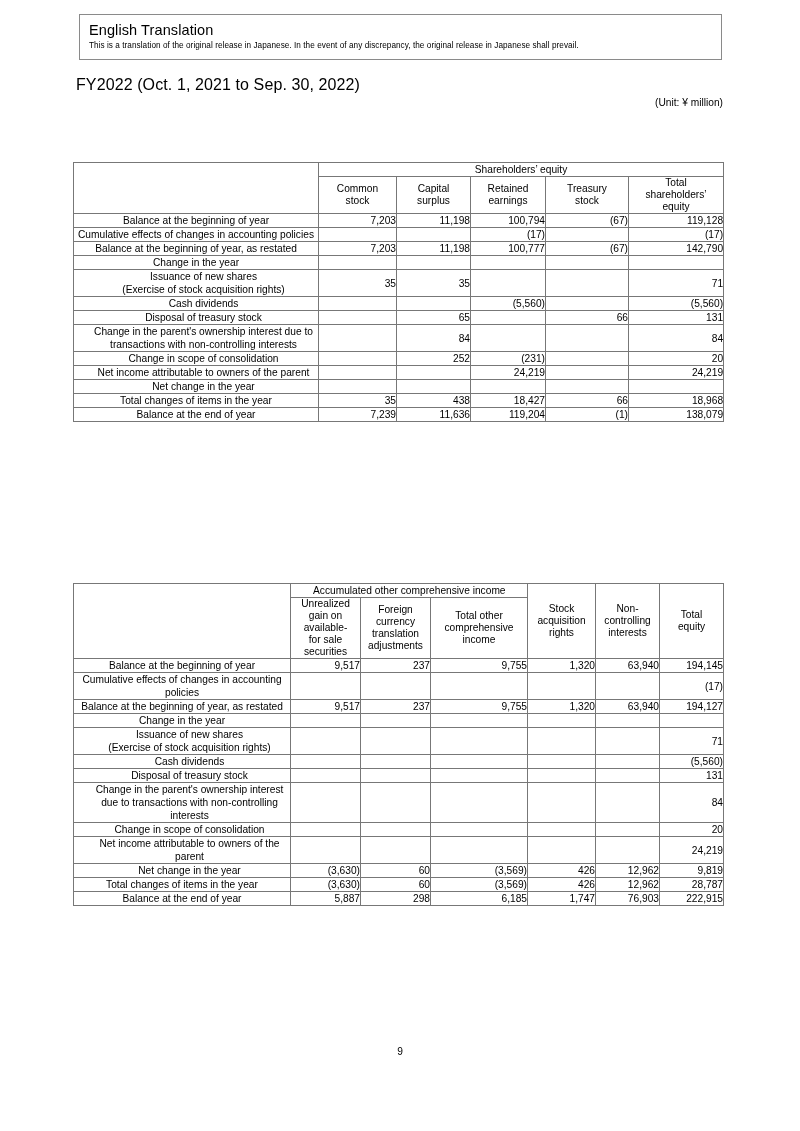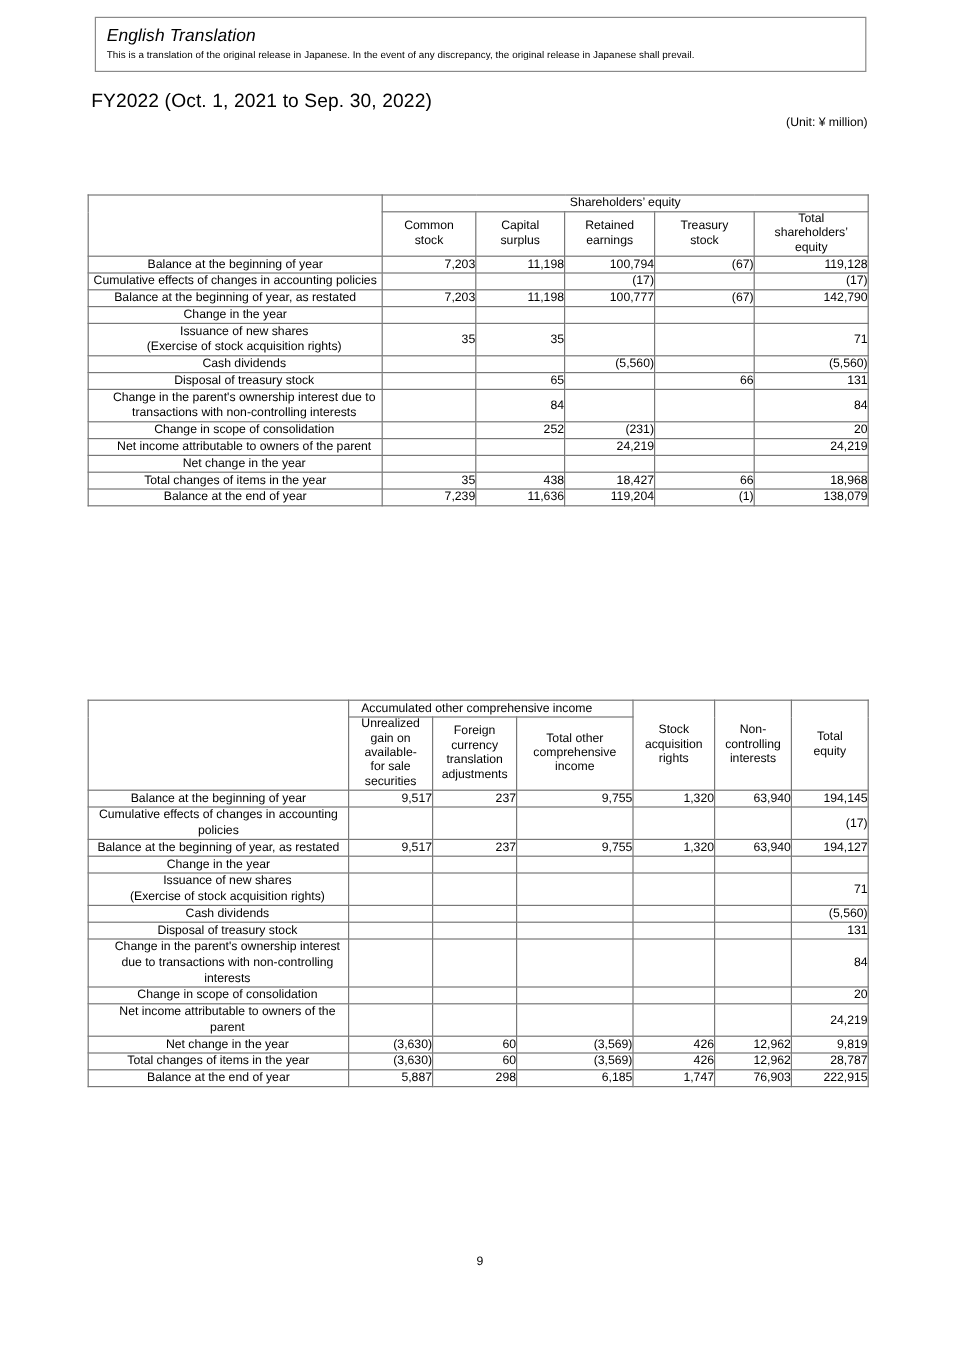--- a/index.html
+++ b/index.html
@@ -29,21 +29,20 @@
     top: 14px;
     width: 643px;
     box-sizing: border-box;
     border: 1px solid #8a8a8a;
     padding: 6px 9px 7px 9px;
   }
   .notice-title {
     font-size: 14.5px;
     line-height: 19px;
     letter-spacing: 0.1px;
-    font-style: italic;
   }
   .notice-sub {
     font-size: 8.2px;
     line-height: 12px;
     margin-top: 0;
     letter-spacing: 0.05px;
   }
 
   
   .period {
@@ -92,21 +91,21 @@
     line-height: 12px;
     padding: 3px 2px;
   }
   .hgroup {
     text-align: center;
     line-height: 13px;
     padding: 4px 2px;
   }
   .hgroup.left {
     text-align: left;
-    padding-left: 10px;
+    padding-left: 22px;
   }
   .blank { }
 
   
   #table1 { left: 73px; top: 114px; width: 650px; }
   
   #table2 { left: 73px; top: 535px; width: 650px; }
 
   
   .page-num {

